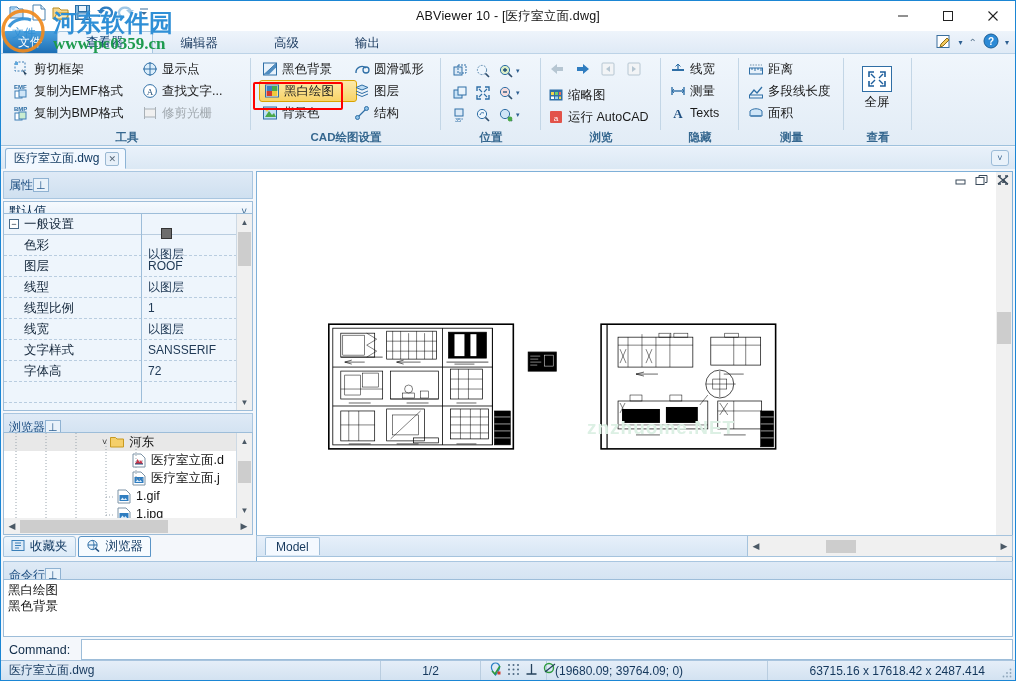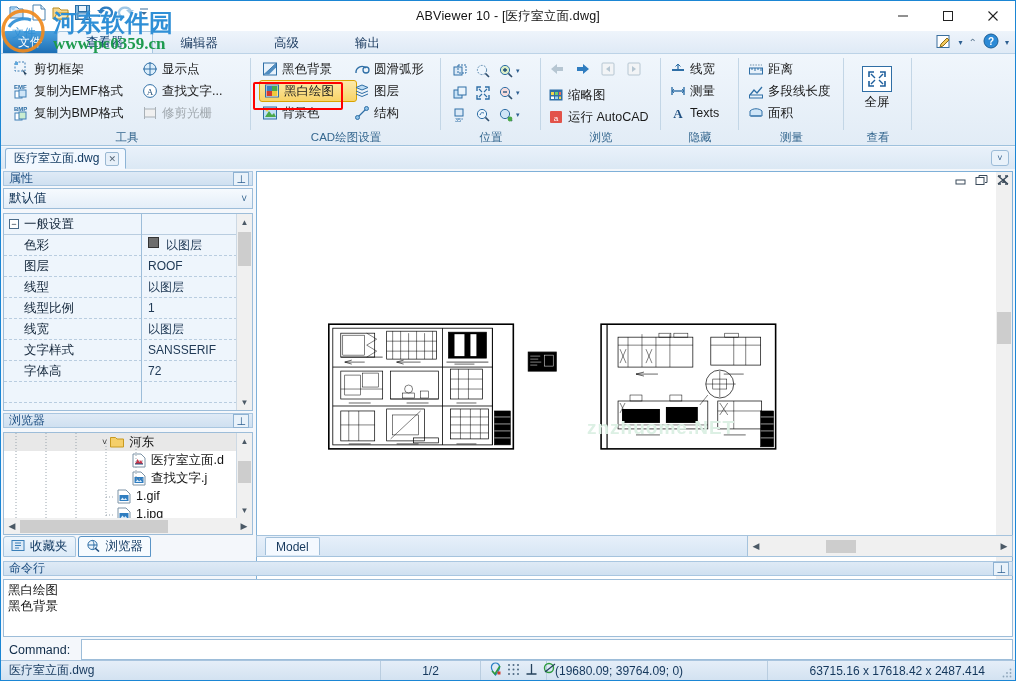--- a/index.html
+++ b/index.html
@@ -65,21 +65,21 @@
     border-top: 1px solid #bcd3e7;
     border-bottom: 1px solid #9ec1dd;
   }
   .rgroup { position: absolute; top: 0; height: 93px; }
   .rgroup .sep {
     position: absolute; right: 0; top: 4px; width: 1px; height: 72px;
     background: #c3d6e6;
   }
   .glabel {
     position: absolute; bottom: 2px; left: 0; right: 0; text-align: center;
-    font-size: 11.5px; color: #35678f;
+    font-size: 11.5px; color: #35678f; font-weight: bold;
   }
   .ritem {
     display: flex; align-items: center; gap: 4px; height: 22px;
     padding: 0 3px; font-size: 12.5px; color: #1a1a1a; white-space: nowrap;
   }
   .ritem.dim { color: #a0a8ae; }
   .ricon { width: 16px; height: 16px; flex: 0 0 16px; position: relative; }
 
   .bigbtn {
     display: flex; flex-direction: column; align-items: center; justify-content: center;
@@ -121,23 +121,23 @@
   }
   .collapse-chev {
     position: absolute; right: 6px; top: 3px; width: 18px; height: 16px;
     border: 1px solid #9cbcd8; background: #e9f2fa; border-radius: 3px;
     display: flex; align-items: center; justify-content: center;
     font-size: 9px; color: #36618d;
   }
 
   
   .panel-cap {
-    height: 15px; background: linear-gradient(#dfeaf6,#cfe0f0);
+    height: 28px; background: linear-gradient(#dfeaf6,#cfe0f0);
     border: 1px solid #a9c6e0;
-    display: flex; align-items: center; justify-content: space-between;
+    display: flex; align-items: center; 
     padding: 0 3px 0 5px;
     font-size: 12px; color: #1e4f82;
   }
   .pin { font-size: 11px; color: #2d5f91; border:1px solid #8fb2d2; background:#e9f2fa; padding:0 2px; line-height:12px;}
 
   #props { position: absolute; left: 2px; top: 170px; width: 250px; height: 240px; }
   .combo {
     height: 21px; margin-top: 2px; background: linear-gradient(#f6fafe,#e4eef8);
     border: 1px solid #9dbdd9;
     display: flex; align-items: center; justify-content: space-between;
@@ -147,21 +147,21 @@
     position: absolute; left: 0; right: 0; top: 42px; bottom: 0;
     background: #eef5fc; border: 1px solid #9dbdd9; overflow: hidden;
   }
   .grow { display: flex; height: 21px; align-items: center; border-bottom: 1px dashed #b9cde0; }
   .gname {
     width: 138px; flex: 0 0 138px; padding-left: 20px;
     font-size: 12.5px; color: #13263a; border-right: 1px solid #9dbdd9;
     height: 21px; display: flex; align-items: center;
   }
   .grow.hdr .gname { padding-left: 5px; }
-  .gval { padding-left: 6px; font-size: 12px; color: #203a56; display: flex; align-items: flex-start; gap: 7px; }
+  .gval { padding-left: 6px; font-size: 12px; color: #203a56; display: flex; align-items: center; gap: 7px; flex-direction: column; }
   .swatch { width: 11px; height: 11px; background: #6d6d6d; border: 1px solid #333; display:inline-block; }
   .expander {
     width: 10px; height: 10px; border: 1px solid #4b6b88; color: #123;
     font-size: 9px; line-height: 8px; text-align: center; margin-right: 5px; background:#fff;
   }
 
   .vscroll {
     position: absolute; right: 0; top: 0; bottom: 0; width: 16px;
     background: #f0f0f0; border-left: 1px solid #cdd9e4;
   }
@@ -781,21 +781,21 @@
           <span>医疗室立面.d</span>
         </div>
         <div class="tnode" style="padding-left:128px">
           <span class="fileicon">
             <svg width="14" height="15" viewBox="0 0 14 15">
                 <path d="M1 1h8l4 4v9H1z" fill="#fff" stroke="#7d93a6"></path>
                 <rect x="2.5" y="6" width="9" height="6" fill="#2f7dc0"></rect>
                 <path d="M3.5 11l2-2.5 1.6 2 1.4-1.6 1.6 2.1z" fill="#d9ecfb"></path>
               </svg>
           </span>
-          <span>查找文字.j</span>
+          <span>医疗室立面.j</span>
         </div>
         <div class="tnode" style="padding-left:113px">
           <span class="fileicon">
             <svg width="14" height="15" viewBox="0 0 14 15">
                 <path d="M1 1h8l4 4v9H1z" fill="#fff" stroke="#7d93a6"></path>
                 <rect x="2.5" y="6" width="9" height="6" fill="#2f7dc0"></rect>
                 <path d="M3.5 11l2-2.5 1.6 2 1.4-1.6 1.6 2.1z" fill="#d9ecfb"></path>
               </svg>
           </span>
           <span>1.gif</span>

